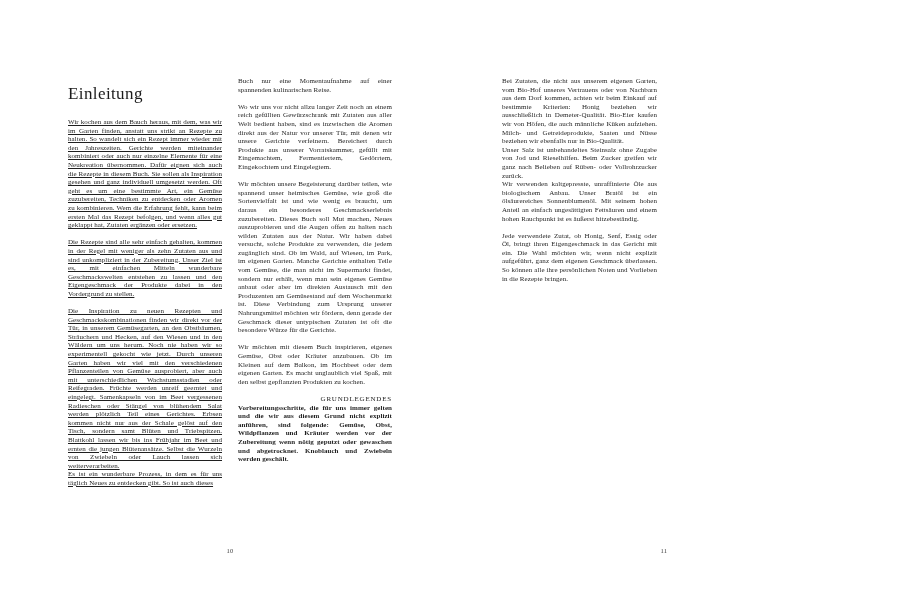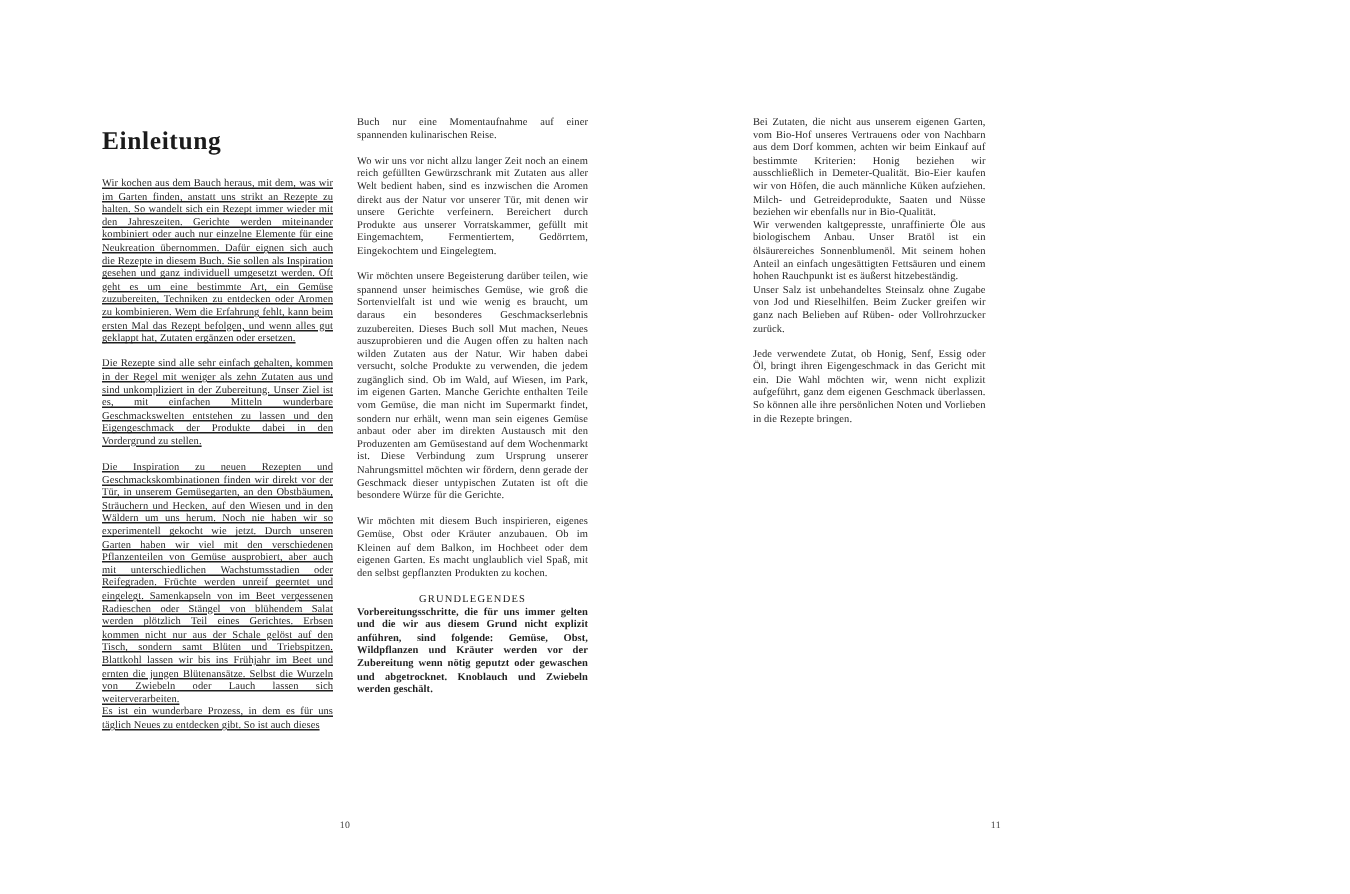--- a/index.html
+++ b/index.html
@@ -13,21 +13,21 @@
     background: #ffffff;
     font-family: "Liberation Serif", "DejaVu Serif", serif;
     color: #1f1f1f;
     overflow: hidden;
   }
   .page-title {
     position: absolute;
     left: 68px;
     top: 72px;
     font-size: 17px;
-    font-weight: 700;
+    font-weight: 400;
     letter-spacing: 0.4px;
     color: #1b1b1b;
     line-height: 22px;
   }
   .col {
     position: absolute;
     width: 154px;
     font-size: 7px;
     line-height: 8.6px;
     text-align: justify;
@@ -44,21 +44,21 @@
   .col p.first,
   .col p.flush {
     margin-top: 0;
   }
   .section-heading {
     margin-top: 31px;
     font-size: 7px;
     line-height: 8.6px;
     letter-spacing: 0.8px;
     color: #1b1b1b;
-    text-align: center;
+    text-align: right;
   }
   .section-body {
     margin: 0;
     font-weight: bold;
   }
   .page-number {
     position: absolute;
     top: 547px;
     width: 324px;
     text-align: center;
@@ -86,20 +86,20 @@
   <p class="first">Buch nur eine Momentaufnahme auf einer spannenden kulinarischen Reise.</p>
   <p>Wo wir uns vor nicht allzu langer Zeit noch an einem reich gefüllten Gewürzschrank mit Zutaten aus aller Welt bedient haben, sind es inzwischen die Aromen direkt aus der Natur vor unserer Tür, mit denen wir unsere Gerichte verfeinern. Bereichert durch Produkte aus unserer Vorratskammer, gefüllt mit Eingemachtem, Fermentiertem, Gedörrtem, Eingekochtem und Eingelegtem.</p>
   <p>Wir möchten unsere Begeisterung darüber teilen, wie spannend unser heimisches Gemüse, wie groß die Sortenvielfalt ist und wie wenig es braucht, um daraus ein besonderes Geschmackserlebnis zuzubereiten. Dieses Buch soll Mut machen, Neues auszuprobieren und die Augen offen zu halten nach wilden Zutaten aus der Natur. Wir haben dabei versucht, solche Produkte zu verwenden, die jedem zugänglich sind. Ob im Wald, auf Wiesen, im Park, im eigenen Garten. Manche Gerichte enthalten Teile vom Gemüse, die man nicht im Supermarkt findet, sondern nur erhält, wenn man sein eigenes Gemüse anbaut oder aber im direkten Austausch mit den Produzenten am Gemüsestand auf dem Wochenmarkt ist. Diese Verbindung zum Ursprung unserer Nahrungsmittel möchten wir fördern, denn gerade der Geschmack dieser untypischen Zutaten ist oft die besondere Würze für die Gerichte.</p>
   <p>Wir möchten mit diesem Buch inspirieren, eigenes Gemüse, Obst oder Kräuter anzubauen. Ob im Kleinen auf dem Balkon, im Hochbeet oder dem eigenen Garten. Es macht unglaublich viel Spaß, mit den selbst gepflanzten Produkten zu kochen.</p>
   <p class="section-heading">GRUNDLEGENDES</p>
   <p class="section-body flush">Vorbereitungsschritte, die für uns immer gelten und die wir aus diesem Grund nicht explizit anführen, sind folgende: Gemüse, Obst, Wildpflanzen und Kräuter werden vor der Zubereitung wenn nötig geputzt oder gewaschen und abgetrocknet. Knoblauch und Zwiebeln werden geschält.</p>
 </div>
 
 <div class="col" id="col3">
   <p class="first">Bei Zutaten, die nicht aus unserem eigenen Garten, vom Bio-Hof unseres Vertrauens oder von Nachbarn aus dem Dorf kommen, achten wir beim Einkauf auf bestimmte Kriterien: Honig beziehen wir ausschließlich in Demeter-Qualität. Bio-Eier kaufen wir von Höfen, die auch männliche Küken aufziehen. Milch- und Getreideprodukte, Saaten und Nüsse beziehen wir ebenfalls nur in Bio-Qualität.</p>
+  <p class="flush">Unser Salz ist unbehandeltes Steinsalz ohne Zugabe von Jod und Rieselhilfen. Beim Zucker greifen wir ganz nach Belieben auf Rüben- oder Vollrohrzucker zurück.</p>
   <p class="flush">Wir verwenden kaltgepresste, unraffinierte Öle aus biologischem Anbau. Unser Bratöl ist ein ölsäurereiches Sonnenblumenöl. Mit seinem hohen Anteil an einfach ungesättigten Fettsäuren und einem hohen Rauchpunkt ist es äußerst hitzebeständig.</p>
-  <p class="flush">Unser Salz ist unbehandeltes Steinsalz ohne Zugabe von Jod und Rieselhilfen. Beim Zucker greifen wir ganz nach Belieben auf Rüben- oder Vollrohrzucker zurück.</p>
   <p>Jede verwendete Zutat, ob Honig, Senf, Essig oder Öl, bringt ihren Eigengeschmack in das Gericht mit ein. Die Wahl möchten wir, wenn nicht explizit aufgeführt, ganz dem eigenen Geschmack überlassen. So können alle ihre persönlichen Noten und Vorlieben in die Rezepte bringen.</p>
 </div>
 
 <div class="page-number" id="pagenum-left">10</div>
 
 <div class="page-number" id="pagenum-right">11</div>
 
 </body></html>

